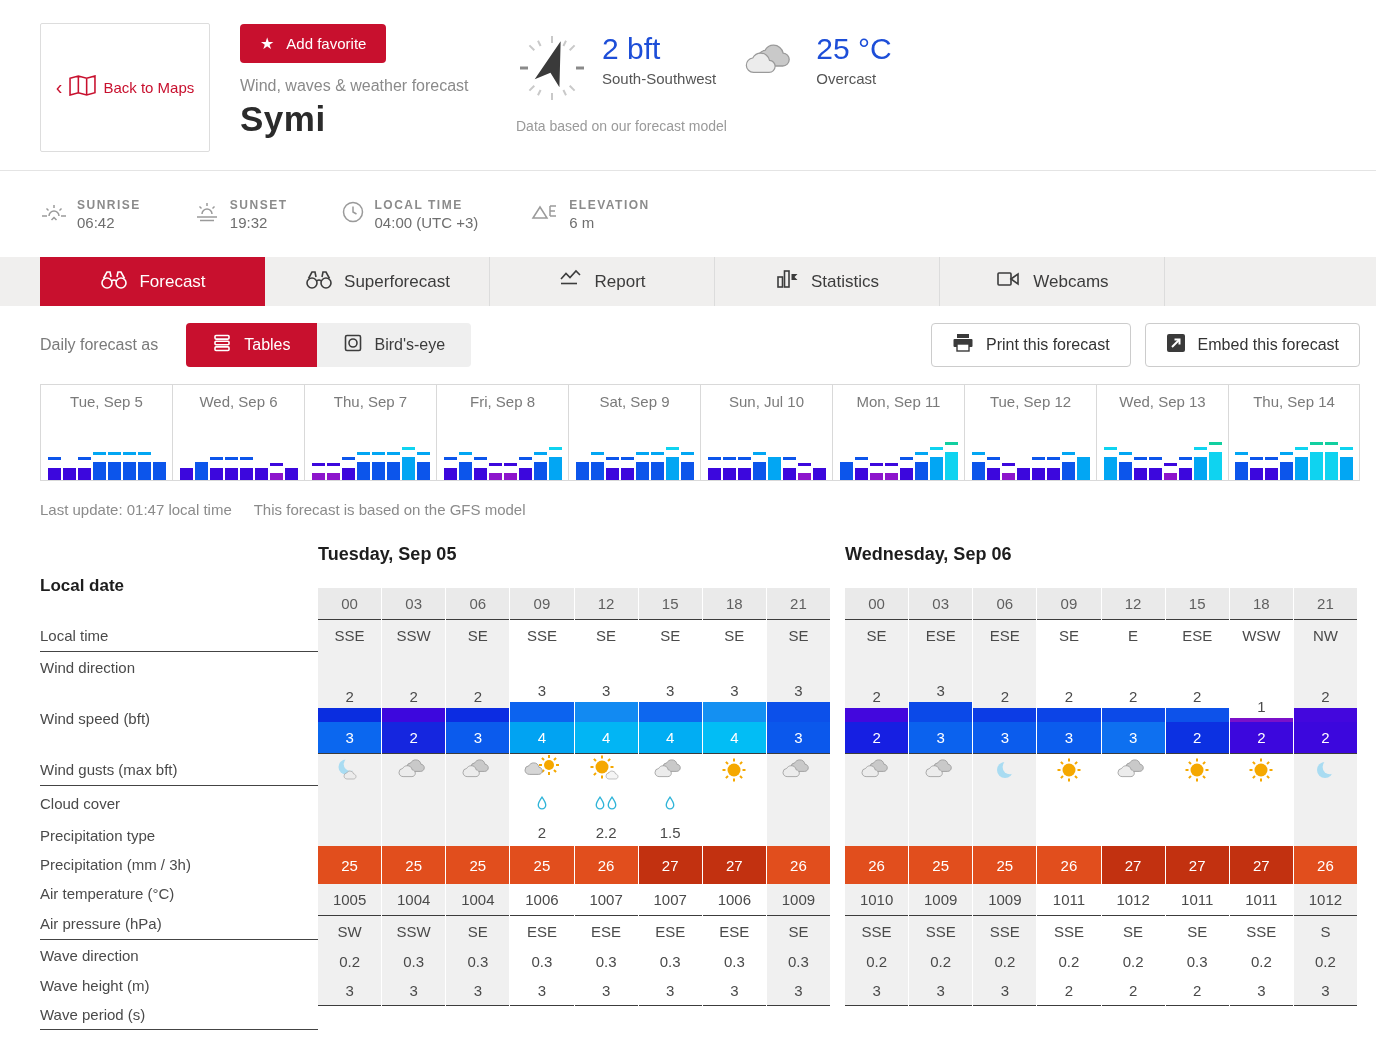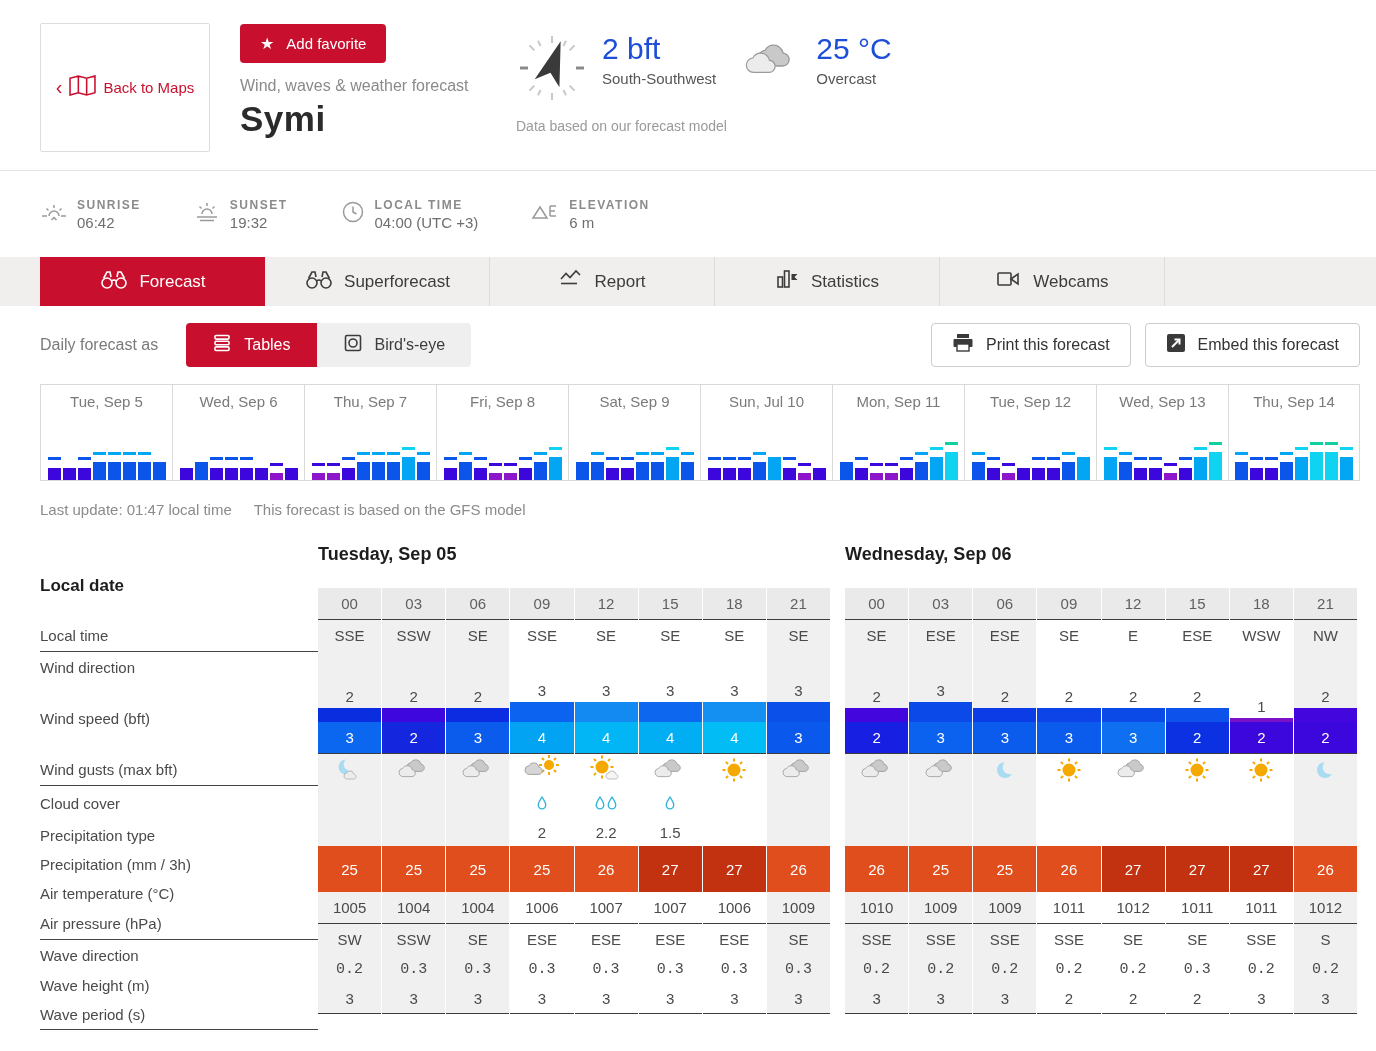--- a/index.html
+++ b/index.html
@@ -79,24 +79,24 @@
   .day-bg { background:#fff; }
   .c-time { height:32px; background:#eaeaea; color:#5f5f5f; border-bottom:1px solid #3c3c3c; }
   .c-dir { height:30px; }
   .c-spd { height:72px; flex-direction:column; justify-content:flex-end; align-items:stretch; }
   .spd-num { text-align:center; margin-bottom:3px; }
   .spd-bar { width:100%; }
   .c-gust { height:32px; color:#fff; border-bottom:1px solid #3c3c3c; }
   .c-cloud { height:34px; }
   .c-ptype { height:30px; gap:2px; }
   .c-pamt { height:28px; }
-  .c-temp { height:46px; color:#fff; }
+  .c-temp { height:38px; color:#fff; }
   .c-press { height:32px; border-bottom:1px solid #3c3c3c; }
   .c-wdir { height:30px; }
-  .c-wh { height:30px;font-family:Liberation Mono, monospace; }
+  .c-wh { height:30px; }
   .c-wp { height:30px; border-bottom:1px solid #3c3c3c; }
 
   
   .lh-time{height:32px;} .lh-dir{height:30px;} .lh-spd{height:72px;} .lh-gust{height:32px;}
   .lh-cloud{height:34px;} .lh-ptype{height:30px;} .lh-pamt{height:28px;} .lh-temp{height:30px;}
   .lh-press{height:32px;} .lh-wdir{height:30px;} .lh-wh{height:30px;} .lh-wp{height:30px;}
 </style>
 </head>
 <body>
 

